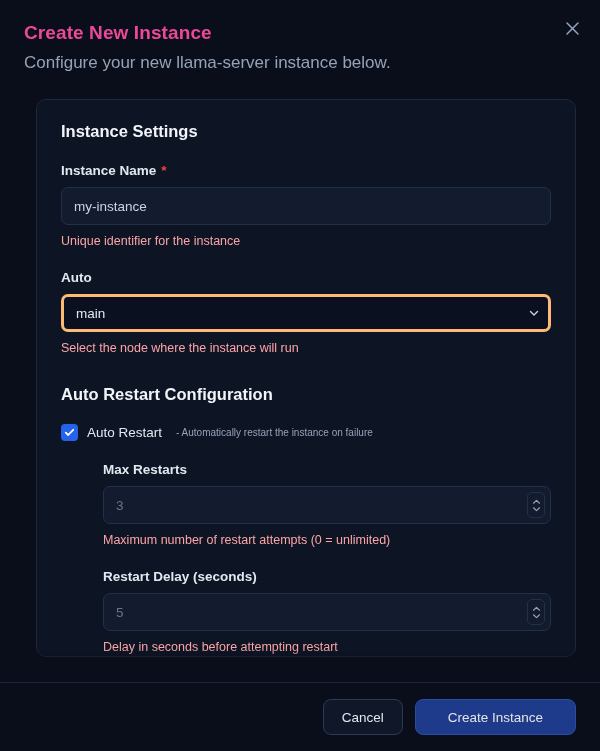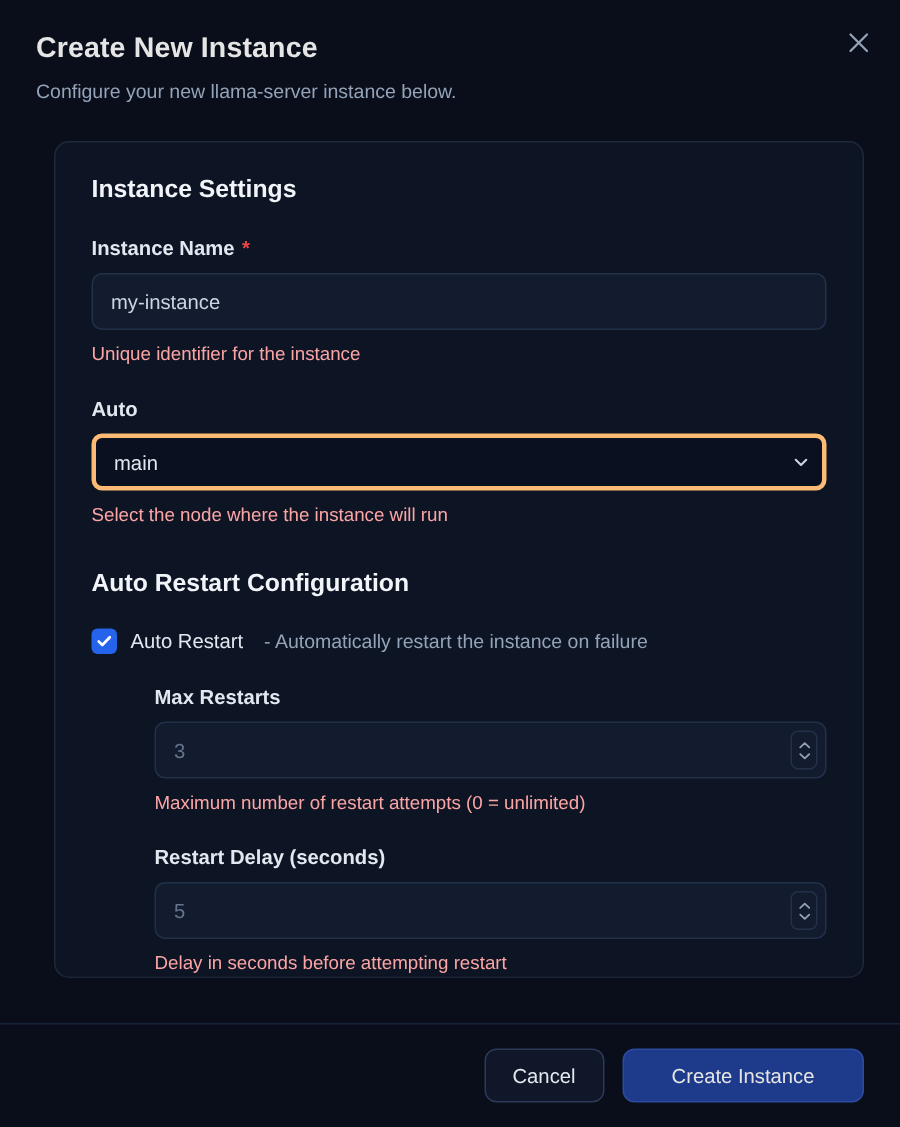--- a/index.html
+++ b/index.html
@@ -15,29 +15,29 @@
     width: 600px; height: 751px;
     background: #090e1a;
     display: flex;
     flex-direction: column;
   }
   .modal-header {
     padding: 22px 24px 0 24px;
     flex: 0 0 auto;
   }
   .modal-title {
-    color: #e5e5e5;
+    color: #ec4899;
     font-size: 19px;
     font-weight: bold;
     letter-spacing: 0.1px;
     margin: 0 0 9px 0;
   }
   .modal-subtitle {
     color: #94a3b8;
-    font-size: 13px;
+    font-size: 17px;
     margin: 0;
   }
   .close-btn {
     position: absolute;
     top: 17px; right: 17px;
     width: 22px; height: 22px;
     display: flex; align-items: center; justify-content: center;
     color: #94a3b8;
     cursor: pointer;
     background: none; border: none;
@@ -139,21 +139,21 @@
     flex: 0 0 auto;
   }
   .checkbox svg { display:block; }
   .checkbox-label {
     color: #e2e8f0;
     font-size: 13.5px;
     font-weight: normal;
   }
   .checkbox-desc {
     color: #94a3b8;
-    font-size: 13px;
+    font-size: 10px;
     margin-left: 5px;
   }
   .indent { padding-left: 42px; }
   .spinner-wrap { position: relative; }
   .spinner-btns {
     position: absolute;
     right: 6px; top: 50%;
     transform: translateY(-50%);
     width: 18px; height: 26px;
     border: 1px solid #243049;

